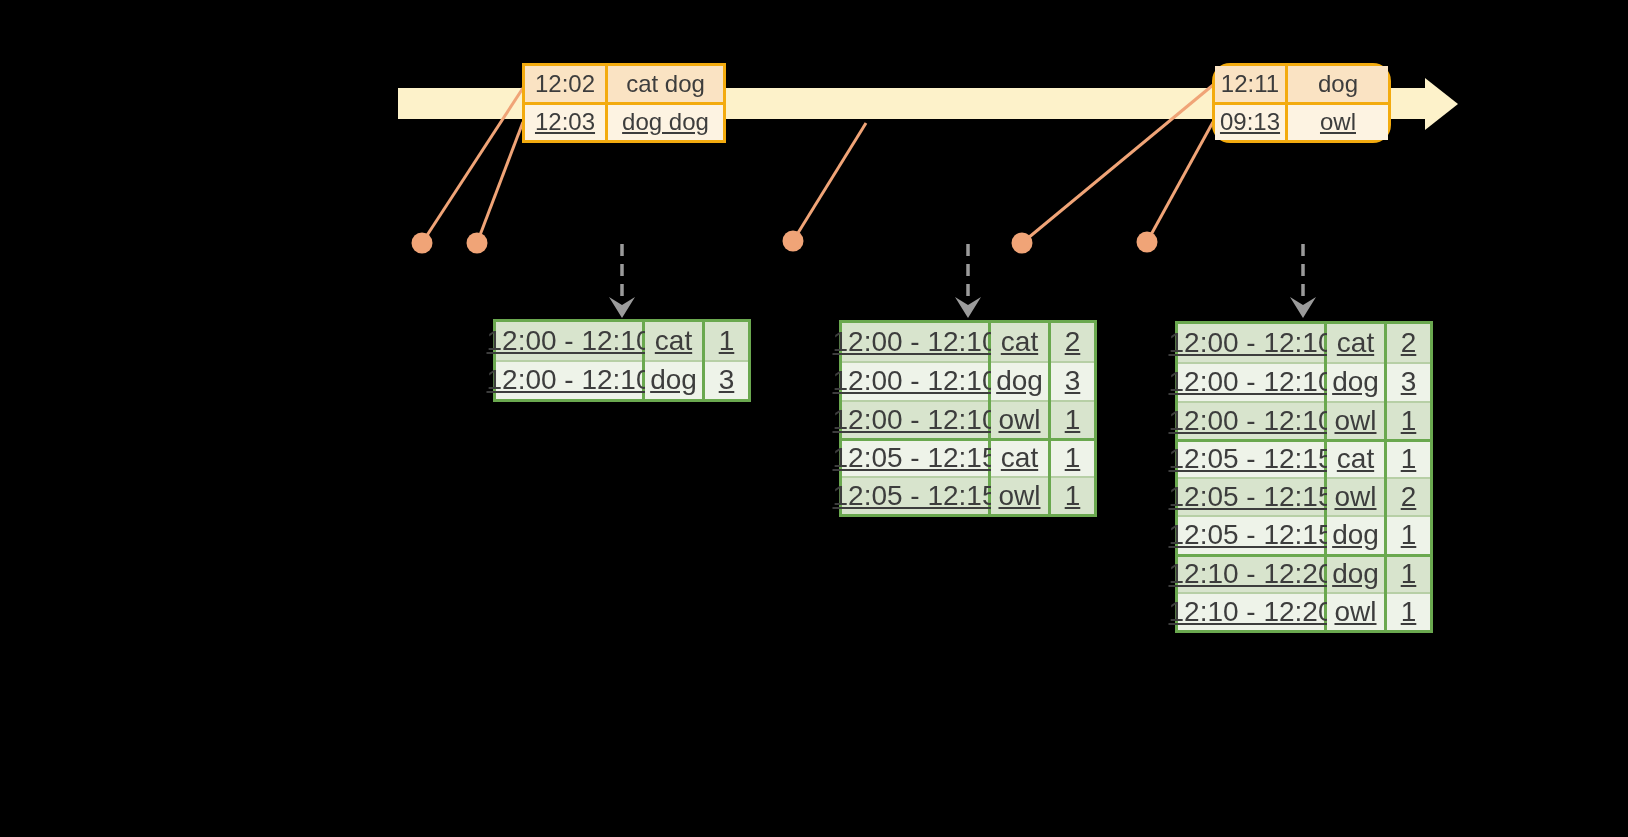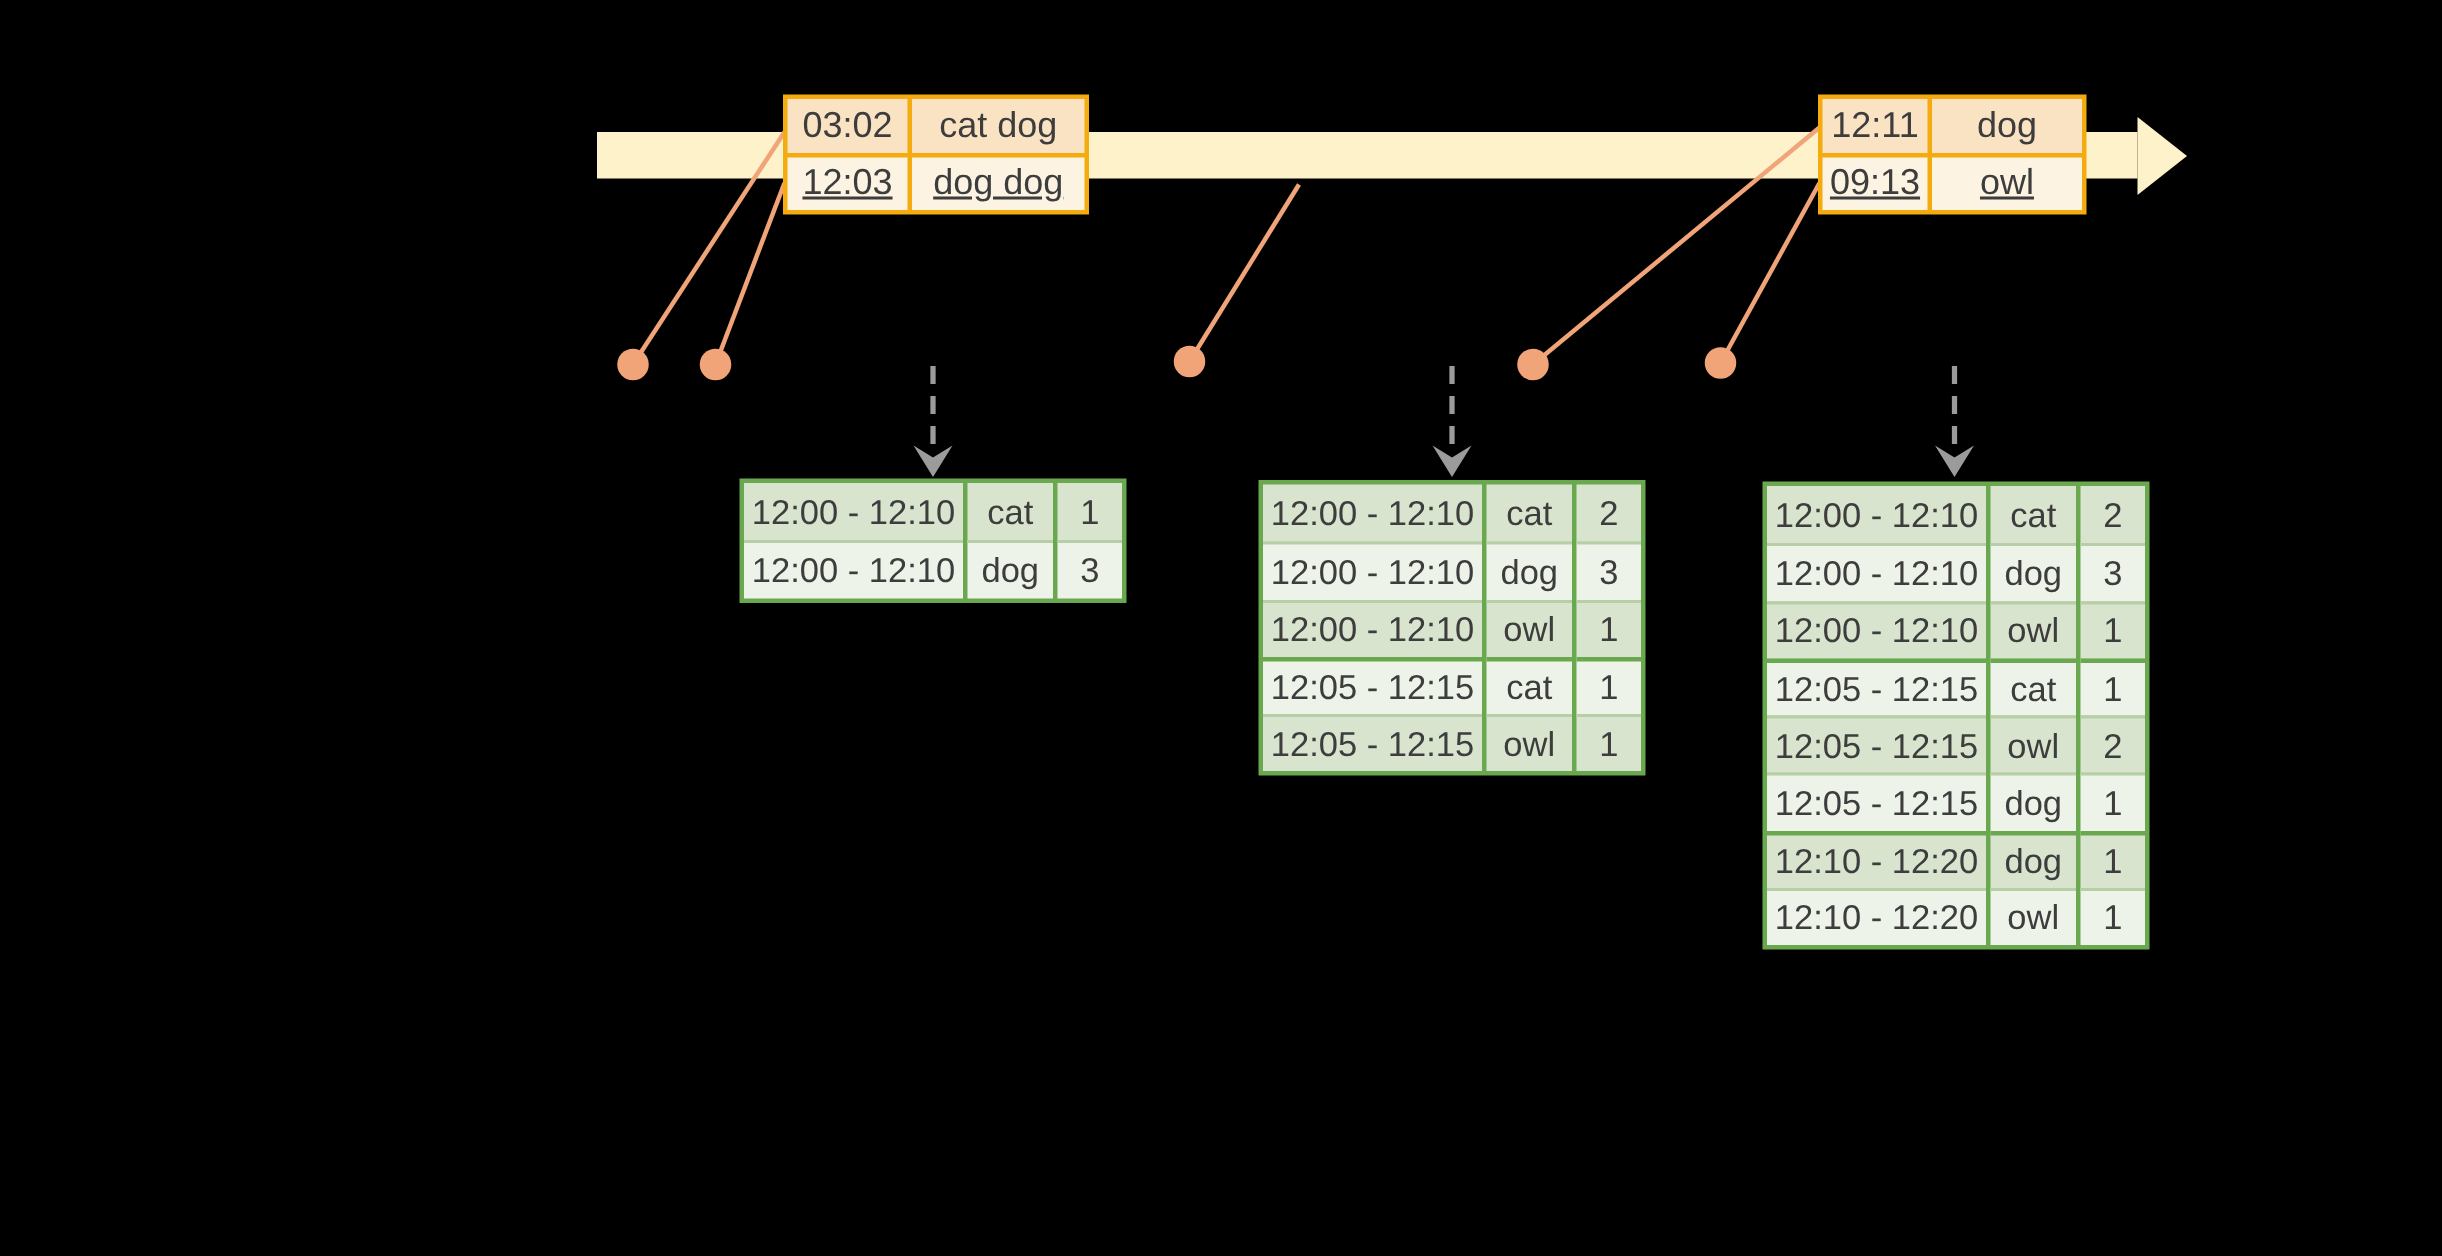--- a/index.html
+++ b/index.html
@@ -74,30 +74,31 @@
   .event-table {
     background: var(--event_border);
     gap: 3px;
     font-size: 24px;
     z-index: 3;
   }
   .event-table .cell.reven { background: var(--event_cell_dark); }
   .event-table .cell.rodd  { background: var(--event_cell_light); text-decoration: underline; }
   .et1 { left: 522px;  top: 63px; grid-template-columns: 80px 115px; grid-auto-rows: 35.5px; }
   .et2 { left: 867px;  top: 84px; grid-template-columns: 81px 112px; grid-auto-rows: 33px; }
-  .et3 { left: 1212px; top: 63px; grid-template-columns: 70px 100px; grid-auto-rows: 35.5px; }
+  .et3 { left: 1212px; top: 63px; grid-template-columns: 70px 100px; grid-auto-rows: 35.5px; border-radius: 18px; }
   
   .result-table {
     background: var(--result_border);
     column-gap: 3px;
     row-gap: 0;
-    font-size: 23px;
+    font-size: 28px;
     grid-template-columns: 146px 57px 43px;
     grid-auto-rows: 38.25px;
     z-index: 3;
+    text-decoration: underline;
   }
   .result-table .cell { border-top: 2px solid var(--result_divider); }
   .result-table .cell.group-start { border-top: 3px solid var(--result_border); }
   .result-table .cell.row0 { border-top: 0; }
   .result-table .cell.reven { background: var(--result_cell_dark); }
   .result-table .cell.rodd  { background: var(--result_cell_light); }
   .rt1 { left: 493px;  top: 319px; }
   .rt2 { left: 839px;  top: 320px; }
   .rt3 { left: 1175px; top: 321px; }
 </style>
@@ -125,21 +126,21 @@
 
     <line class="trigger-line" x1="622" y1="244" x2="622" y2="300"></line>
     <path class="trigger-head" d="M609,297 L622,318 L635,297 L622,305 Z"></path>
     <line class="trigger-line" x1="968" y1="244" x2="968" y2="300"></line>
     <path class="trigger-head" d="M955,297 L968,318 L981,297 L968,305 Z"></path>
     <line class="trigger-line" x1="1303" y1="244" x2="1303" y2="300"></line>
     <path class="trigger-head" d="M1290,297 L1303,318 L1316,297 L1303,305 Z"></path>
   </svg>
 
   <div class="dtable event-table et1">
-      <div class="cell reven col0 row0">03:02</div>
+      <div class="cell reven col0 row0">12:02</div>
       <div class="cell reven col1 row0">cat dog</div>
       <div class="cell rodd col0">12:03</div>
       <div class="cell rodd col1">dog dog</div>
     </div>
   <div class="dtable event-table et3">
       <div class="cell reven col0 row0">12:11</div>
       <div class="cell reven col1 row0">dog</div>
       <div class="cell rodd col0">09:13</div>
       <div class="cell rodd col1">owl</div>
     </div>

